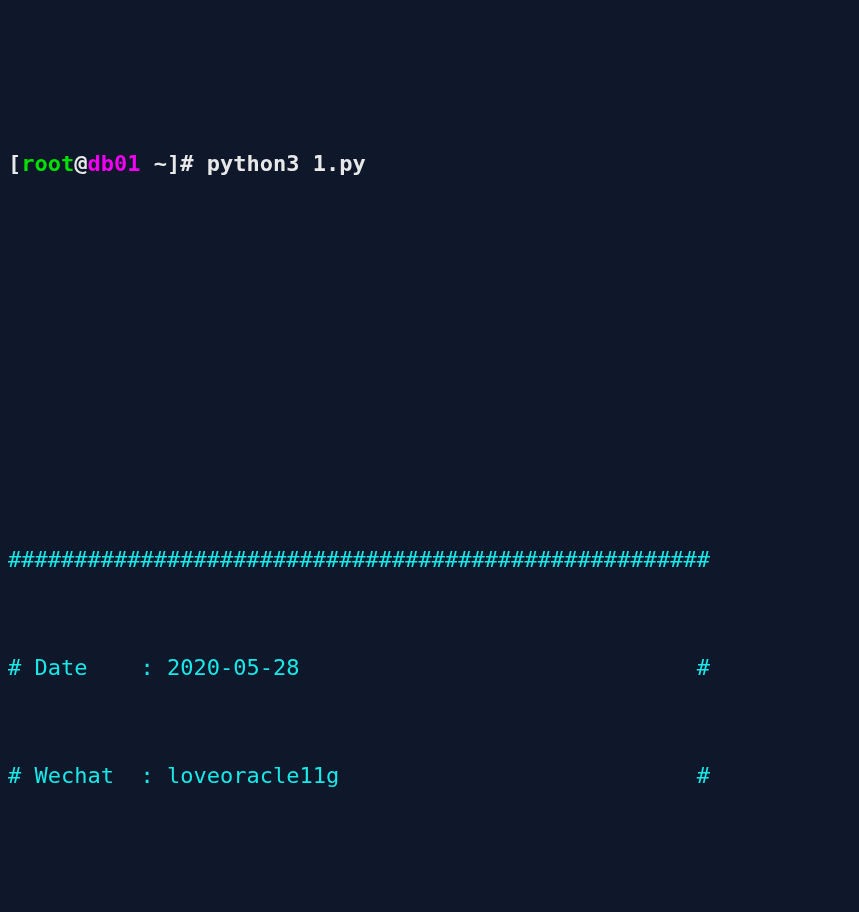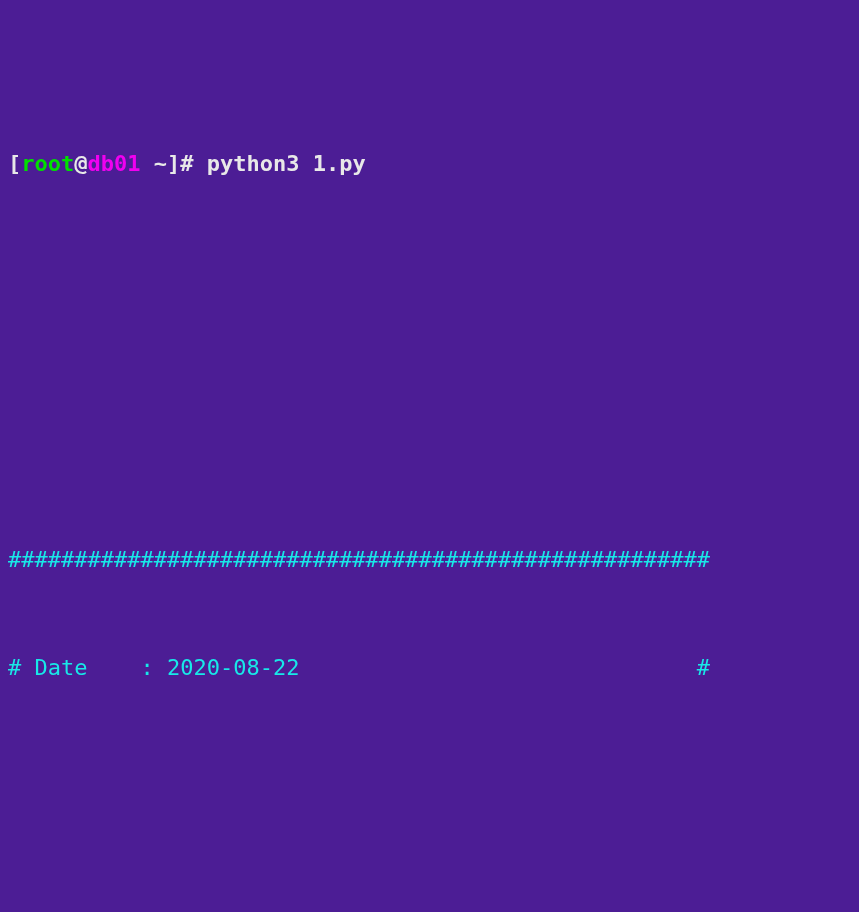--- a/index.html
+++ b/index.html
@@ -4,21 +4,21 @@
 <style>
   html, body {
     margin: 0;
     padding: 0;
     background: #000000;
   }
   #terminal {
     position: relative;
     width: 859px;
     height: 912px;
-    background: #4c1d95;
+    background: #0f172a;
     overflow: hidden;
     font-family: "DejaVu Sans Mono", "Liberation Mono", monospace;
     font-size: 22px;
     line-height: 36px;
     letter-spacing: 0px;
   }
   .screen {
     position: absolute;
     left: 8px;
     top: 2px;
@@ -48,21 +48,22 @@
   <div class="screen">
 
     
     <div class="line prompt-line"><span class="c-white">[</span><span class="c-green">root</span><span class="c-white">@</span><span class="c-magenta">db01</span><span class="c-white"> ~]#</span><span class="c-white"> python3 1.py</span></div>
 
     <div class="line blank">&nbsp;</div>
 
     
     <div class="header-block">
       <div class="line c-cyan">#####################################################</div>
-      <div class="line c-cyan"><span># Date    : </span><span>2020-08-22</span><span class="trail">                              #</span></div>
+      <div class="line c-cyan"><span># Date    : </span><span>2020-05-28</span><span class="trail">                              #</span></div>
+      <div class="line c-cyan"><span># Wechat  : </span><span>loveoracle11g</span><span class="trail">                           #</span></div>
       
       
       
     </div>
 
     
 
     
     
 

